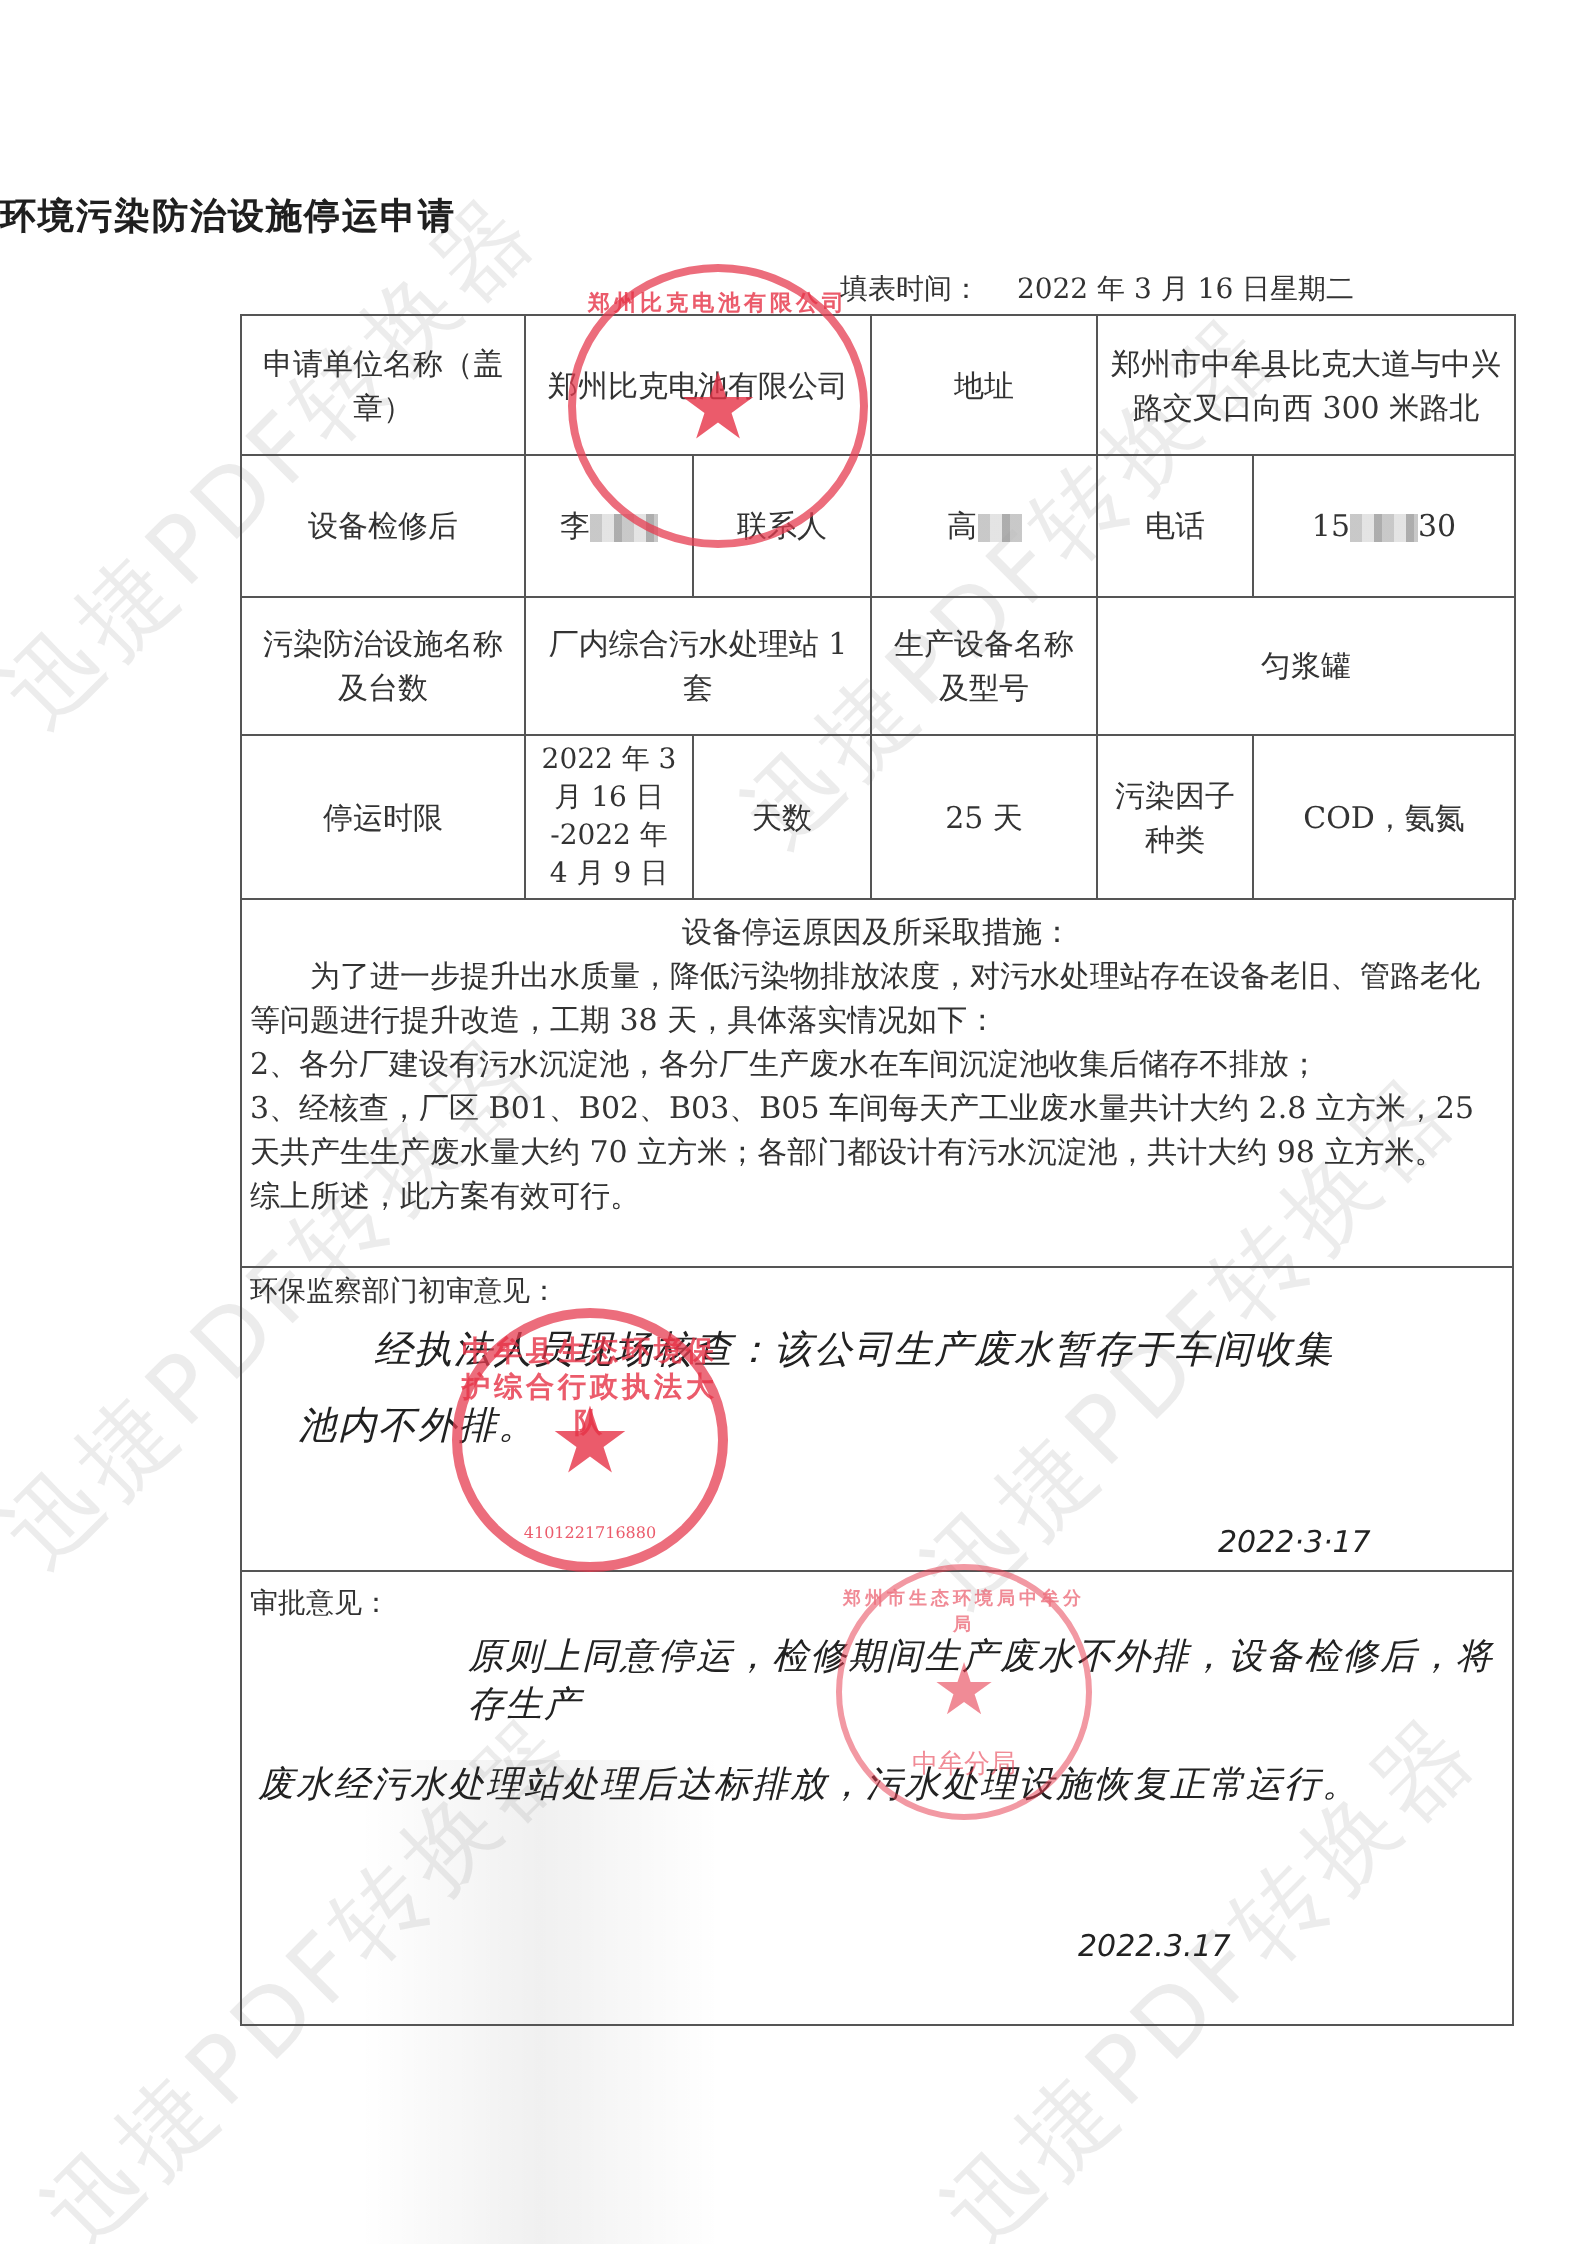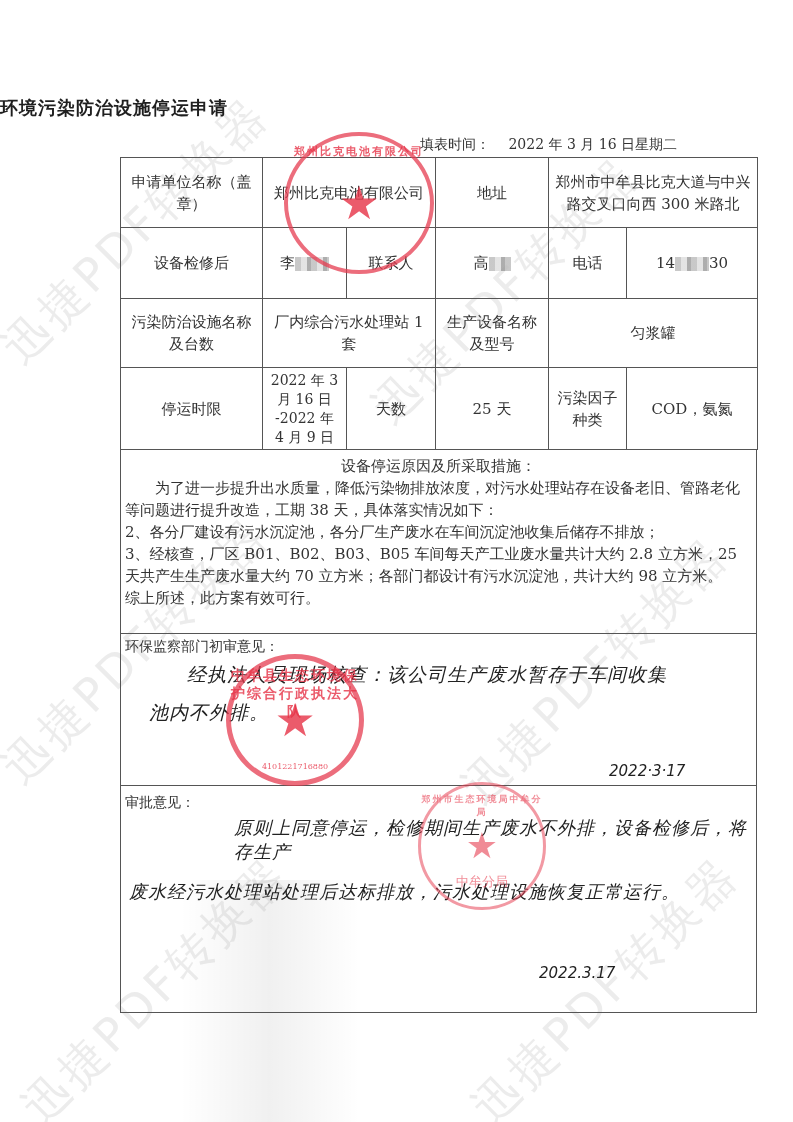--- a/index.html
+++ b/index.html
@@ -107,21 +107,21 @@
     <td colspan="2">郑州比克电池有限公司</td>
     <td>地址</td>
     <td colspan="2">郑州市中牟县比克大道与中兴路交叉口向西 300 米路北</td>
   </tr>
   <tr style="height:71px">
     <td>设备检修后</td>
     <td><span>李</span><span class="blur"></span></td>
     <td>联系人</td>
     <td><span>高</span><span class="blur sm"></span></td>
     <td>电话</td>
-    <td><span>14</span><span class="blur"></span><span>30</span></td>
+    <td><span>15</span><span class="blur"></span><span>30</span></td>
   </tr>
   <tr style="height:69px">
     <td>污染防治设施名称及台数</td>
     <td colspan="2">厂内综合污水处理站 1 套</td>
     <td>生产设备名称及型号</td>
     <td colspan="2">匀浆罐</td>
   </tr>
   <tr style="height:82px">
     <td>停运时限</td>
     <td style="font-size:14px;line-height:19px;">2022 年 3 月 16 日 -2022 年 4 月 9 日</td>

